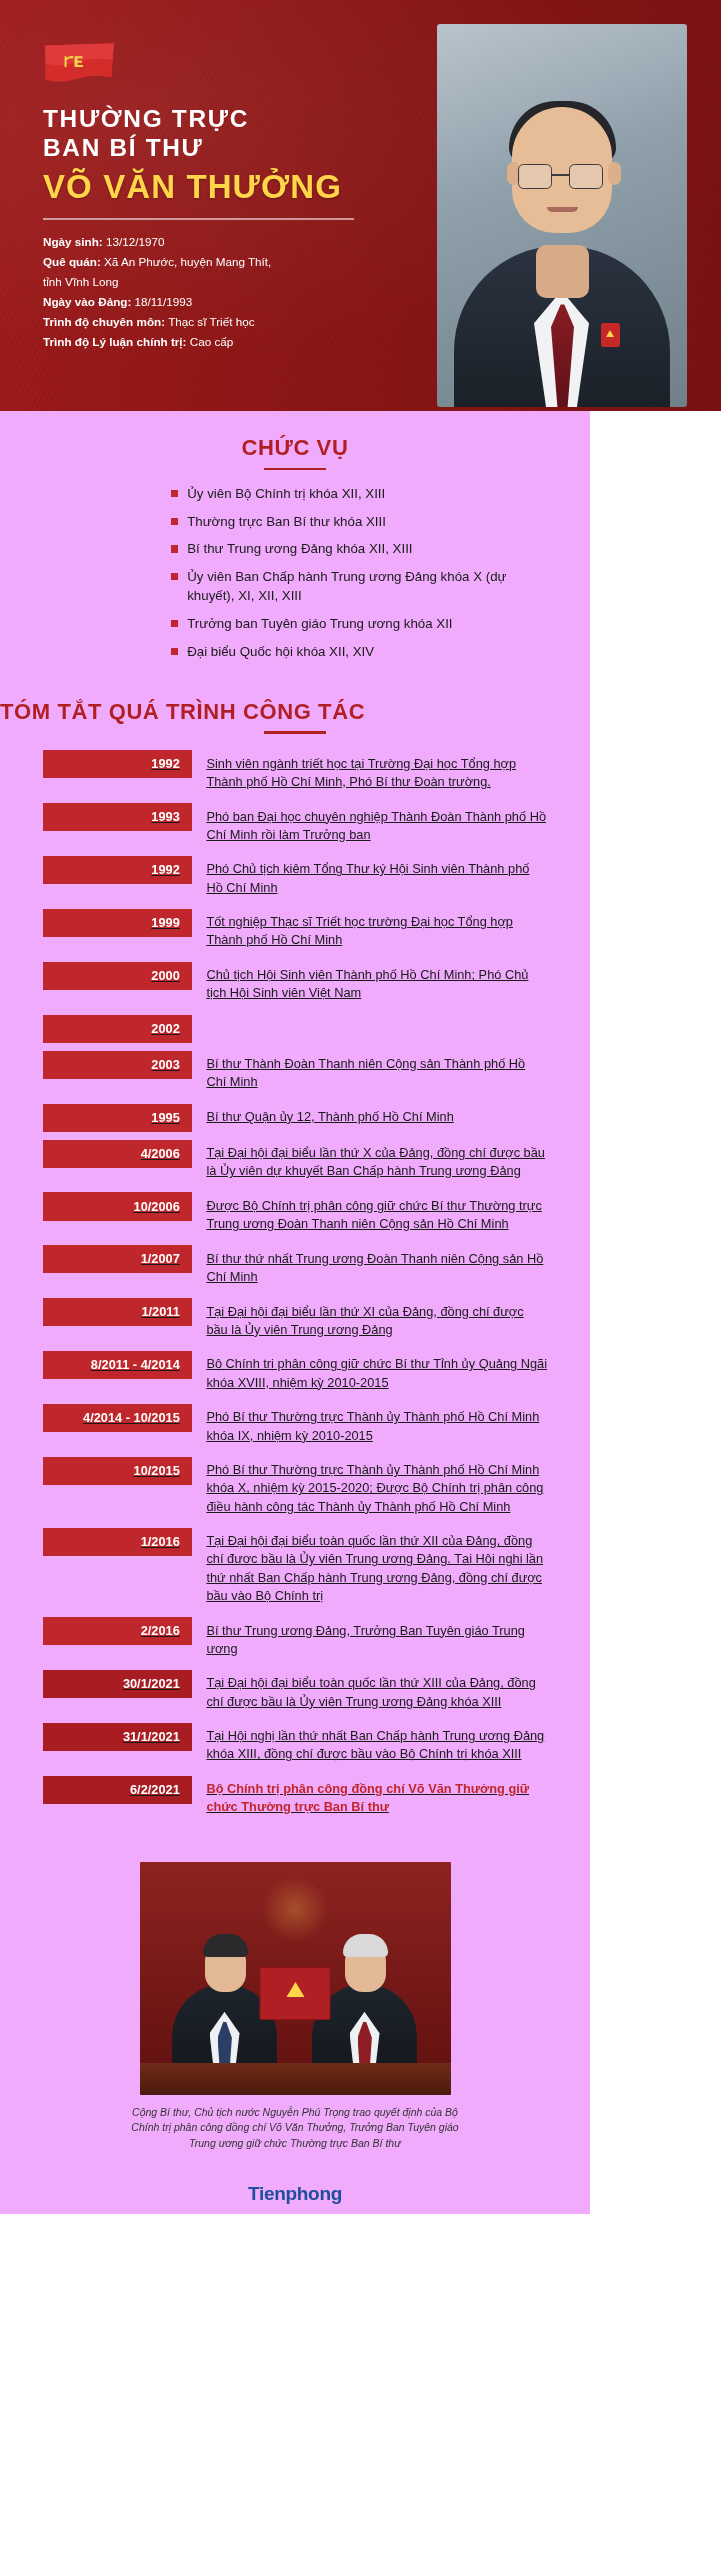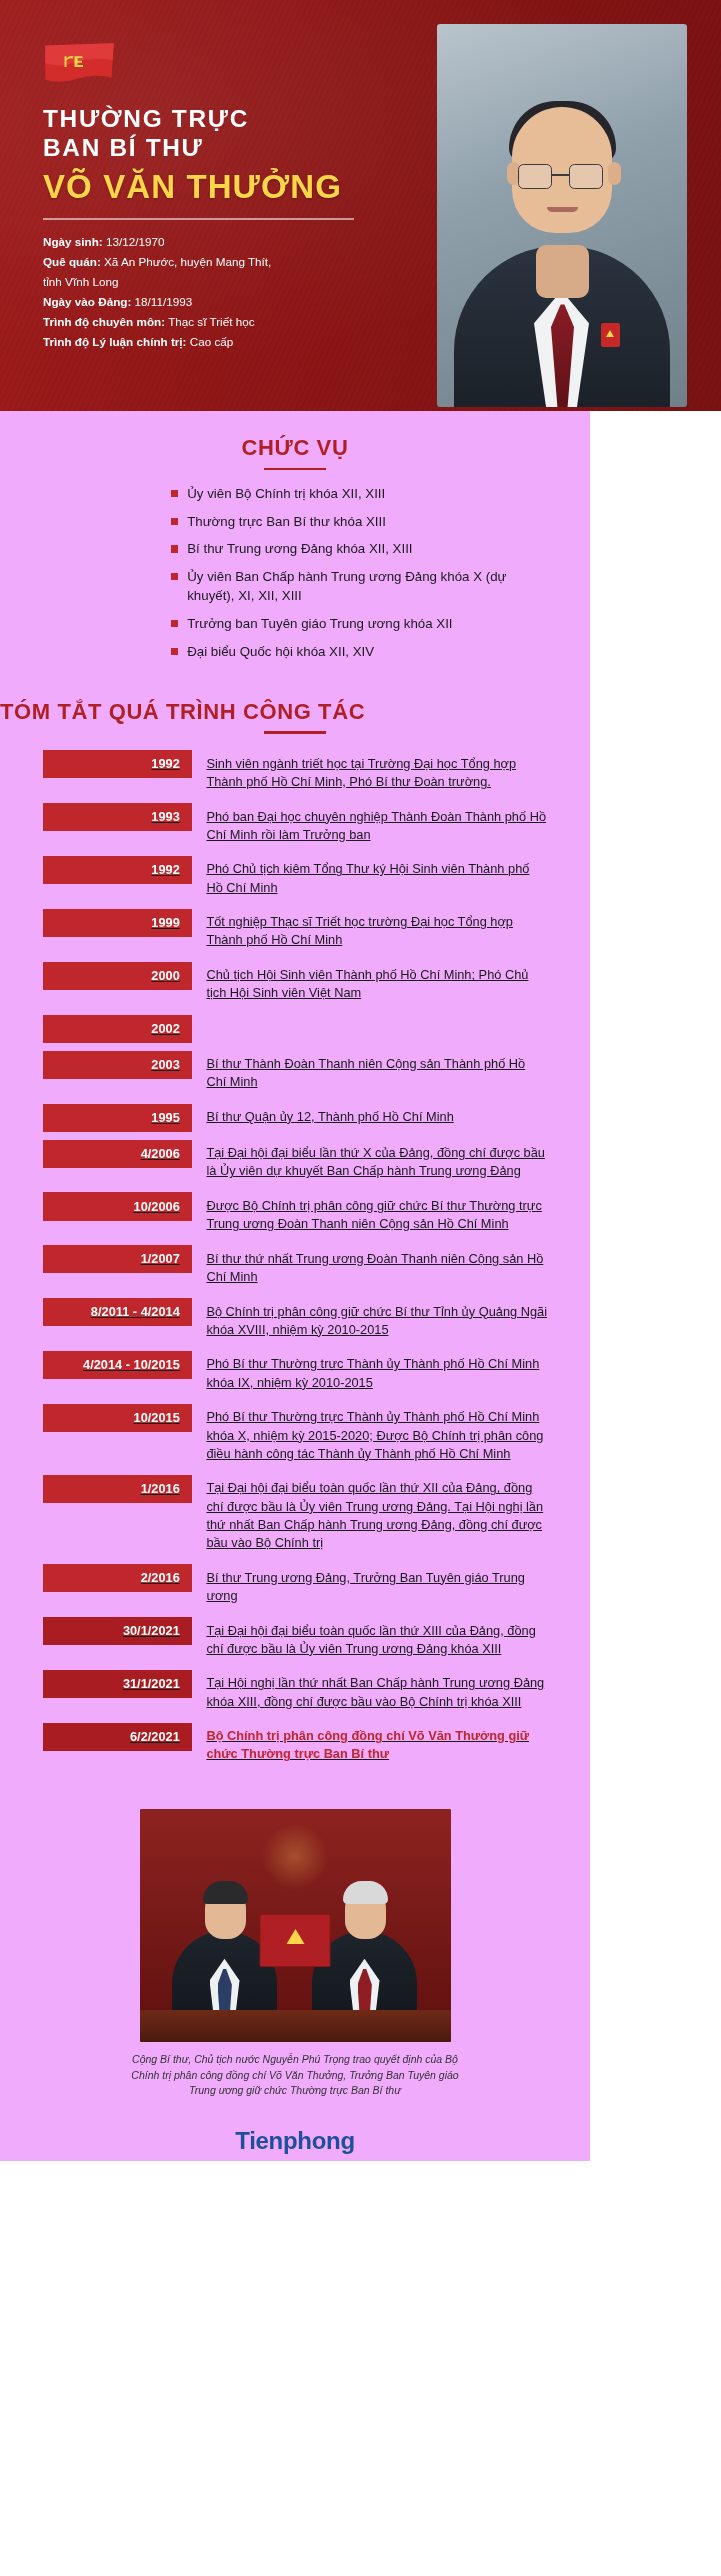--- a/index.html
+++ b/index.html
@@ -326,21 +326,21 @@
 
   
   .footer {
     height: 49px;
     display: flex;
     align-items: center;
     justify-content: center;
     padding-top: 9px;
   }
   .brand {
-    font-size: 24px;
+    font-size: 19px;
     font-weight: 700;
     color: #1d4f9c;
     letter-spacing: -0.3px;
   }
 </style>
 </head>
 <body>
 
 <div class="page">
 
@@ -471,20 +471,24 @@
     </div>
     <div class="tl-row">
       <div class="tl-year">10/2006</div>
       <div class="tl-desc">Được Bộ Chính trị phân công giữ chức Bí thư Thường trực Trung ương Đoàn Thanh niên Cộng sản Hồ Chí Minh</div>
     </div>
     <div class="tl-row">
       <div class="tl-year">1/2007</div>
       <div class="tl-desc">Bí thư thứ nhất Trung ương Đoàn Thanh niên Cộng sản Hồ Chí Minh</div>
     </div>
     <div class="tl-row">
+      <div class="tl-year">1/2011</div>
+      <div class="tl-desc">Tại Đại hội đại biểu lần thứ XI của Đảng, đồng chí được bầu là Ủy viên Trung ương Đảng</div>
+    </div>
+    <div class="tl-row">
       <div class="tl-year">8/2011 - 4/2014</div>
       <div class="tl-desc">Bộ Chính trị phân công giữ chức Bí thư Tỉnh ủy Quảng Ngãi khóa XVIII, nhiệm kỳ 2010-2015</div>
     </div>
     <div class="tl-row">
       <div class="tl-year">4/2014 - 10/2015</div>
       <div class="tl-desc">Phó Bí thư Thường trực Thành ủy Thành phố Hồ Chí Minh khóa IX, nhiệm kỳ 2010-2015</div>
     </div>
     <div class="tl-row">
       <div class="tl-year">10/2015</div>
       <div class="tl-desc">Phó Bí thư Thường trực Thành ủy Thành phố Hồ Chí Minh khóa X, nhiệm kỳ 2015-2020; Được Bộ Chính trị phân công điều hành công tác Thành ủy Thành phố Hồ Chí Minh</div>

